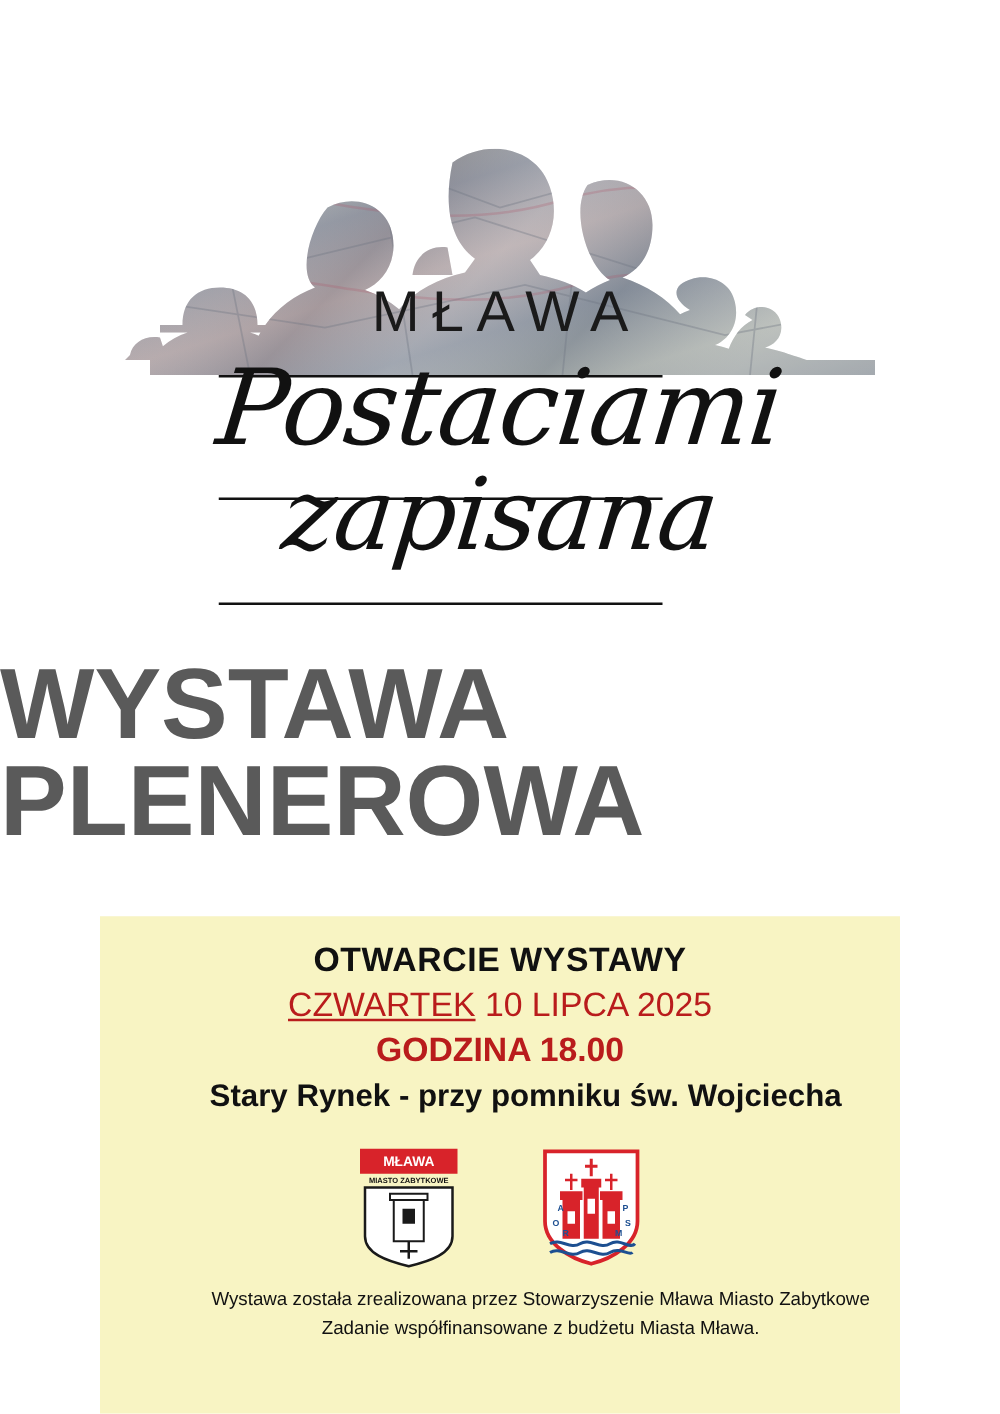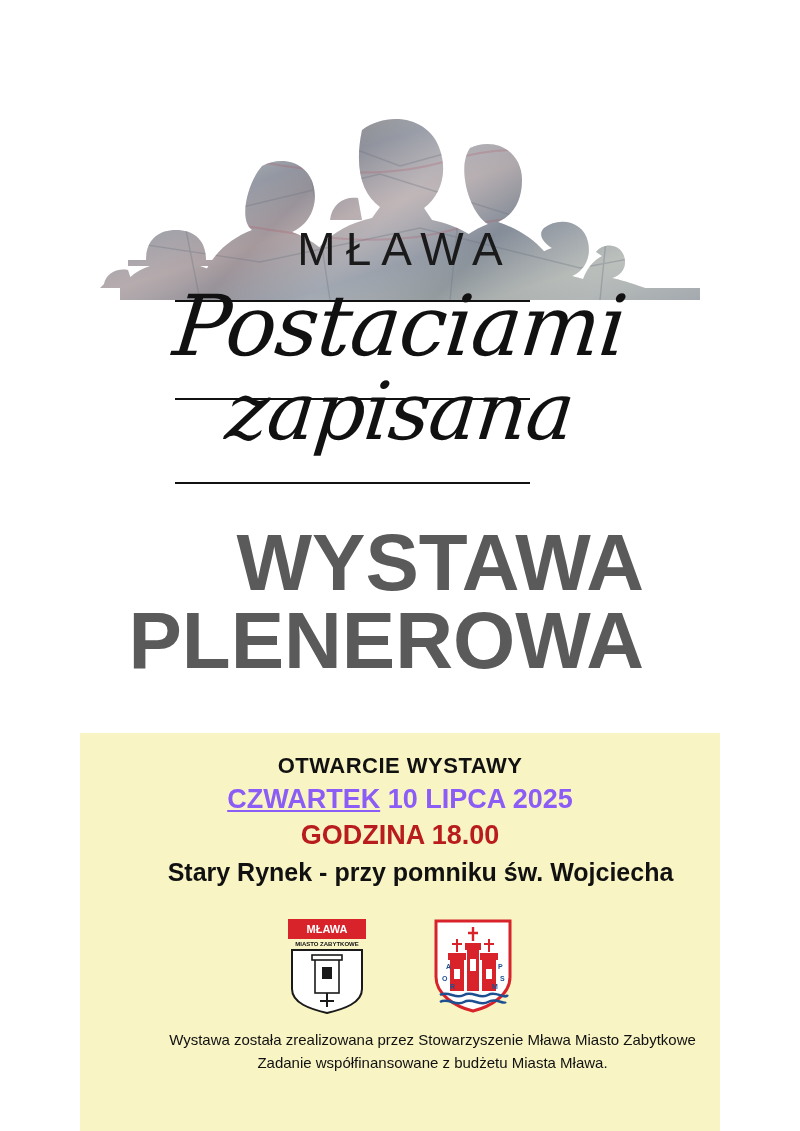--- a/index.html
+++ b/index.html
@@ -87,21 +87,21 @@
   .rule-a { left: 175px; top: 300px; width: 355px; }
   .rule-b { left: 175px; top: 398px; width: 355px; }
   .rule-c { left: 175px; top: 482px; width: 355px; }
 
   
   .big-title {
     position: absolute;
     left: 0;
     top: 524px;
     width: 644px;
-    text-align: right;
+    text-align: left;
     font-family: "Liberation Sans", sans-serif;
     font-weight: bold;
     font-size: 80px;
     line-height: 0.98;
     letter-spacing: 0px;
     color: #5a5a5a;
   }
   .big-title .l2 { display: block; }
 
   
@@ -111,30 +111,30 @@
     top: 733px;
     width: 640px;
     height: 398px;
     background: #f8f4c3;
   }
   .info-lines {
     padding-top: 20px;
     text-align: center;
   }
   .info-l1 {
-    font-size: 22px;
+    font-size: 27px;
     font-weight: bold;
     letter-spacing: 0.5px;
     color: #111;
     margin-bottom: 5px;
   }
   .info-l2 {
     font-size: 27px;
-    font-weight: bold;
-    color: #8b5cf6;
+    font-weight: normal;
+    color: #b91c1c;
     margin-bottom: 5px;
   }
   .info-l2 .u { text-decoration: underline; }
   .info-l3 {
     font-size: 27px;
     font-weight: bold;
     color: #b91c1c;
     margin-bottom: 7px;
   }
   .info-l4 {

